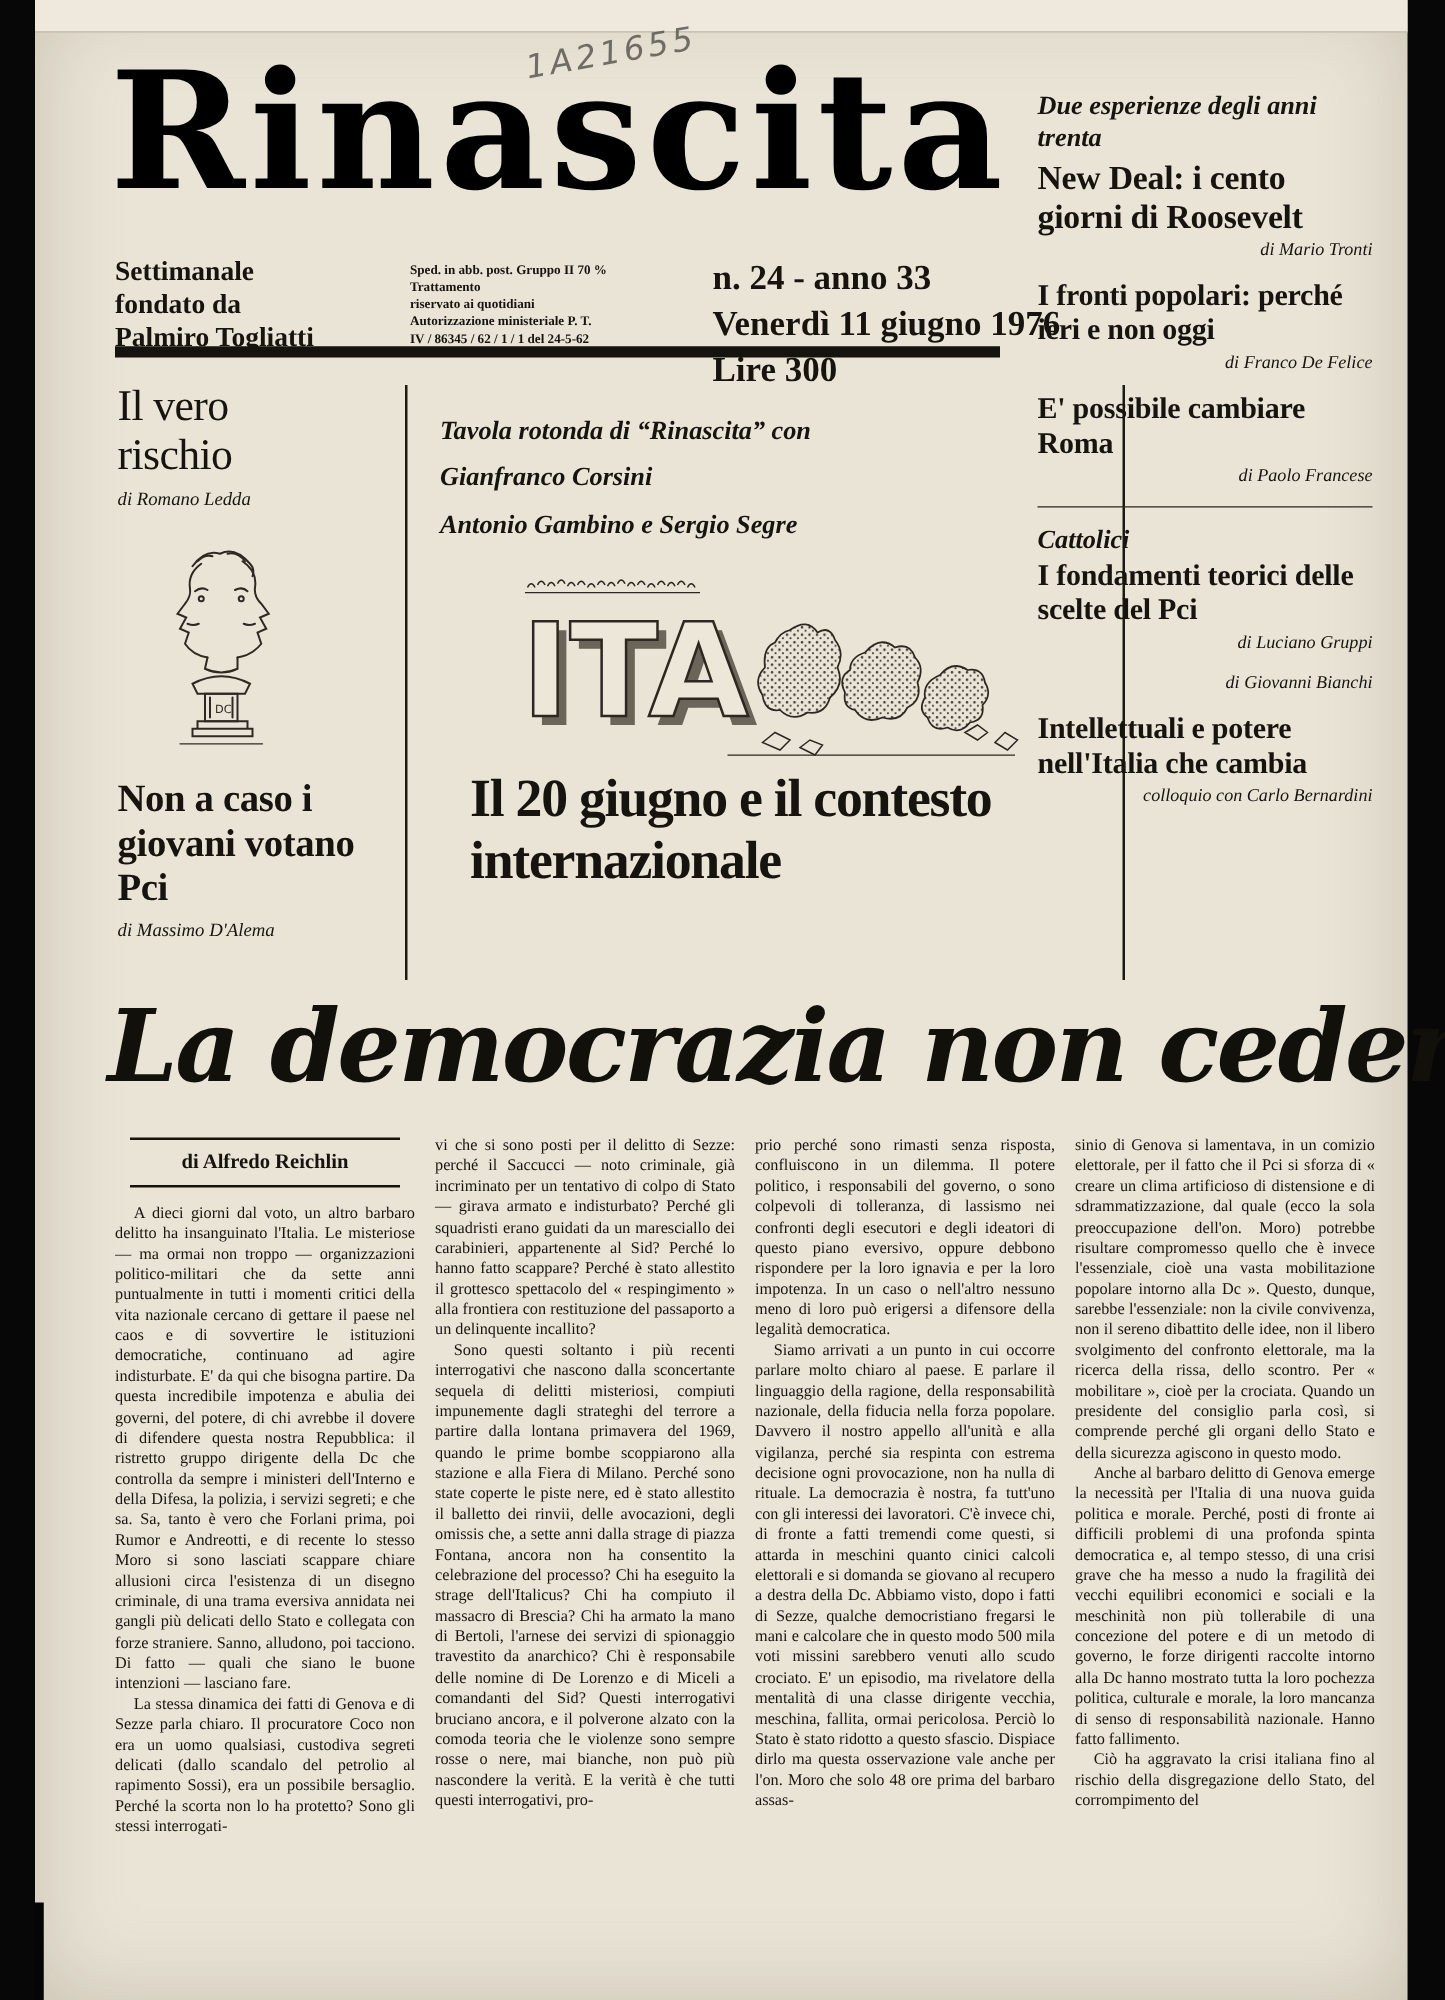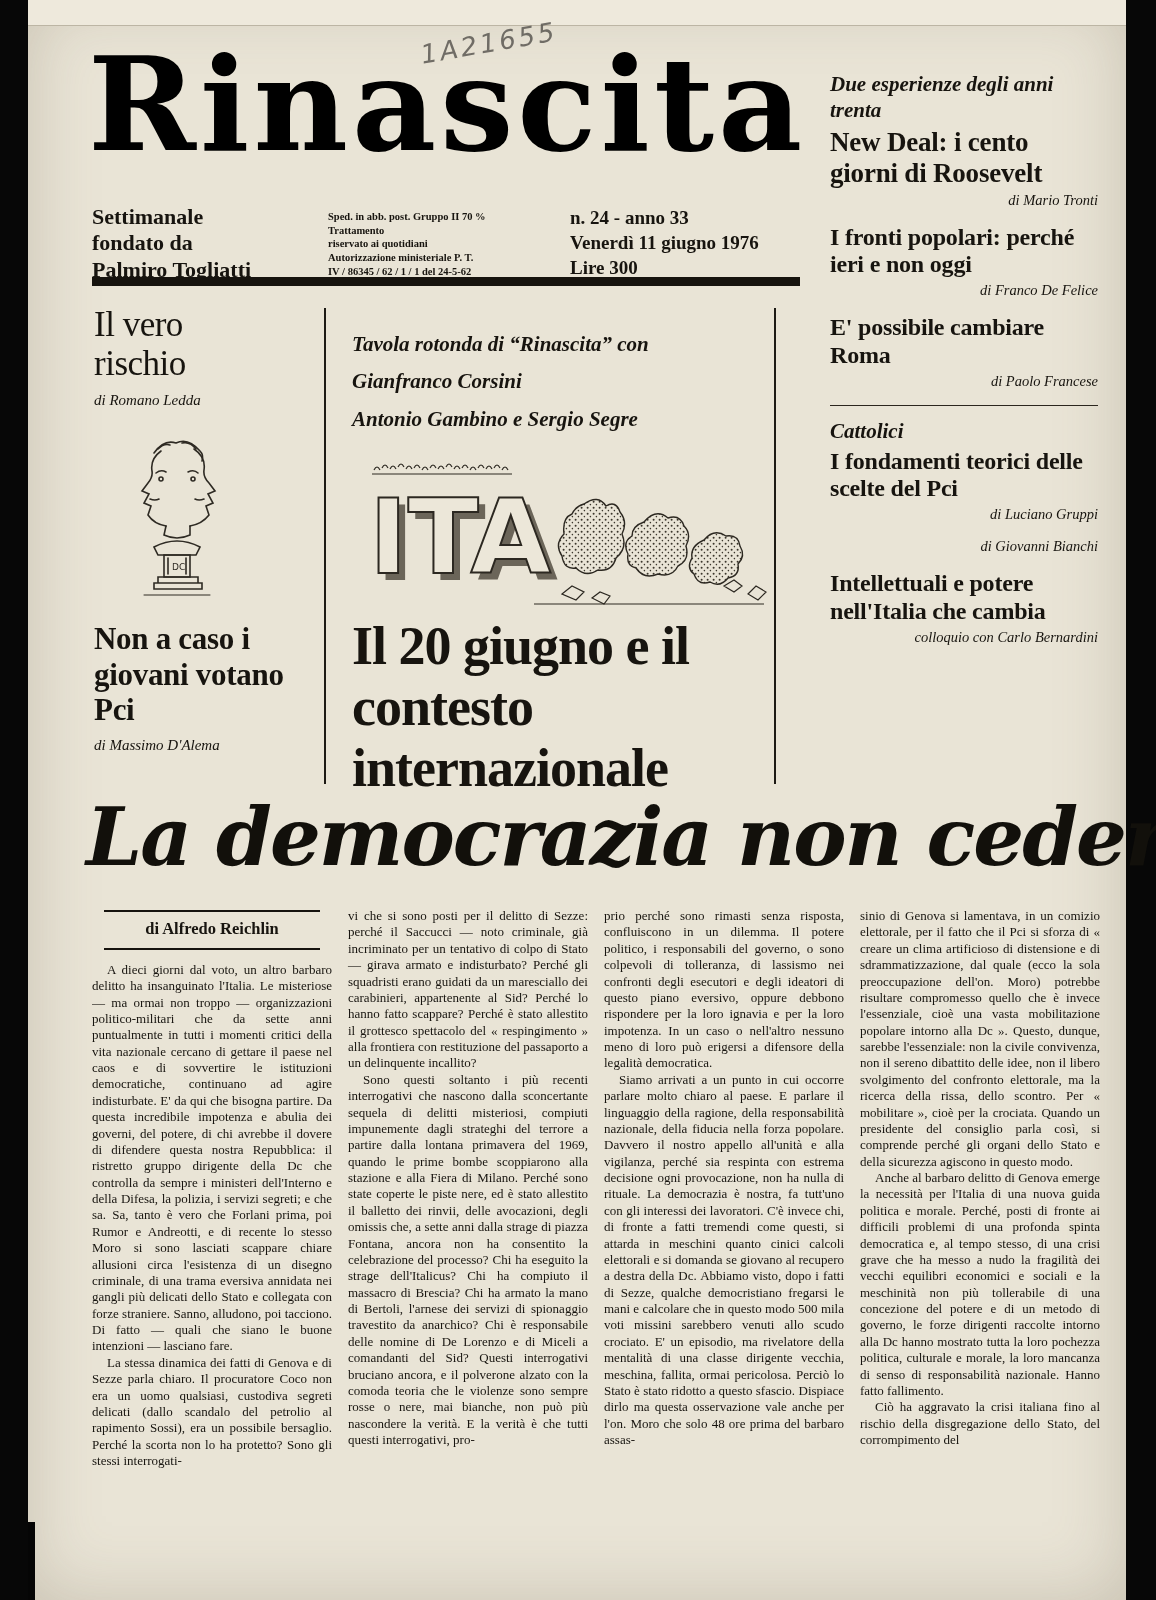--- a/index.html
+++ b/index.html
@@ -21,40 +21,40 @@
   .masthead-title { position:absolute; left:60px; top:40px;
                     font-family:"DejaVu Serif", serif; font-weight:700;
                     font-size:130px; line-height:1; letter-spacing:4px;
                     color:#000000; }
 
   .founder { position:absolute; left:64px; top:204px; width:220px;
              font-weight:700; font-size:22px; line-height:1.2; white-space:pre-line; }
   .postal  { position:absolute; left:300px; top:210px; width:235px;
              font-weight:700; font-size:10.5px; line-height:1.3; white-space:pre-line; }
   .issue   { position:absolute; left:542px; top:205px; font-weight:700;
-             font-size:19px; line-height:1.32; }
+             font-size:28px; line-height:1.32; }
   .issue-line { display:block; }
 
   .thick-rule { position:absolute; left:64px; top:277px; width:708px; height:9px; background:#16130e; }
 
   
   .left-teasers { position:absolute; left:66px; top:306px; width:230px; }
   .t1-title { font-weight:400; font-size:35px; line-height:1.1; width:165px; letter-spacing:-0.5px; }
   .byline-sm { font-style:italic; font-size:15px; margin-top:9px; }
   .bust { display:block; margin:18px 0 0 22px; }
   .t2-title { font-weight:700; font-size:31px; line-height:1.15; width:215px; margin-top:24px; letter-spacing:-0.3px; }
 
   
-  .center-box { position:absolute; left:296px; top:308px; width:452px; height:476px;
+  .center-box { position:absolute; left:296px; top:308px; width:576px; height:476px;
                 border-left:2px solid #1d1a14; border-right:2px solid #1d1a14;
                 padding:18px 26px 0; }
   .center-kicker { font-style:italic; font-weight:700; font-size:21px;
                    line-height:1.78; white-space:pre-line; }
   .italia-illo { display:block; margin:8px auto 4px; }
-  .center-headline { font-weight:700; font-size:54px; line-height:1.13; letter-spacing:-1px; }
+  .center-headline { font-weight:700; font-size:43px; line-height:1.13; letter-spacing:-1px;margin-left:24px; }
 
   
   .sidebar { position:absolute; left:802px; top:72px; width:268px; }
   .sb-item { margin-bottom:15px; }
   .sb-kicker { font-style:italic; font-weight:700; font-size:21px; line-height:1.22; margin-bottom:4px; }
   .sb-title { font-weight:700; font-size:24px; line-height:1.13; letter-spacing:-0.2px; }
   .sb-title-lg { font-size:27px; }
   .sb-byline { font-style:italic; font-size:14.5px; margin-top:4px;text-align:right; }
   .sb-rule { height:1px; background:#2b261e; margin:2px 0 13px; }
 

